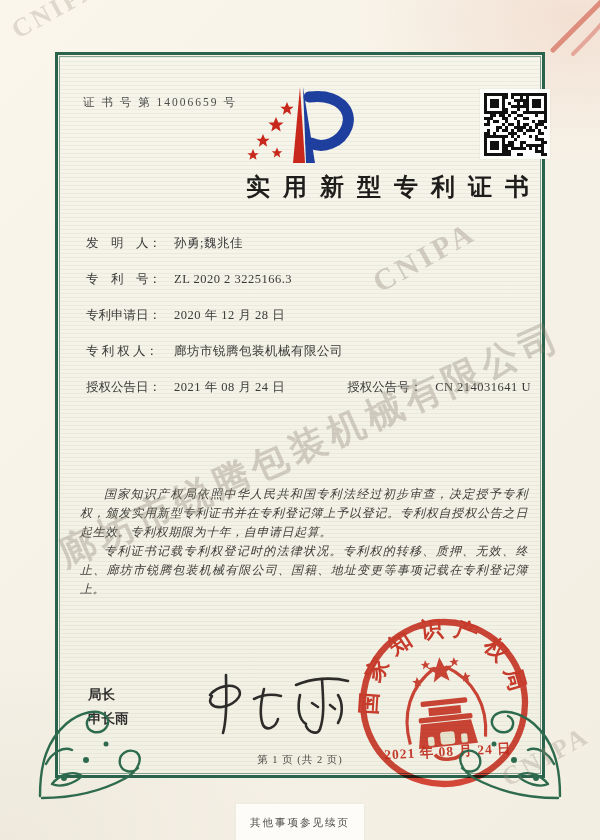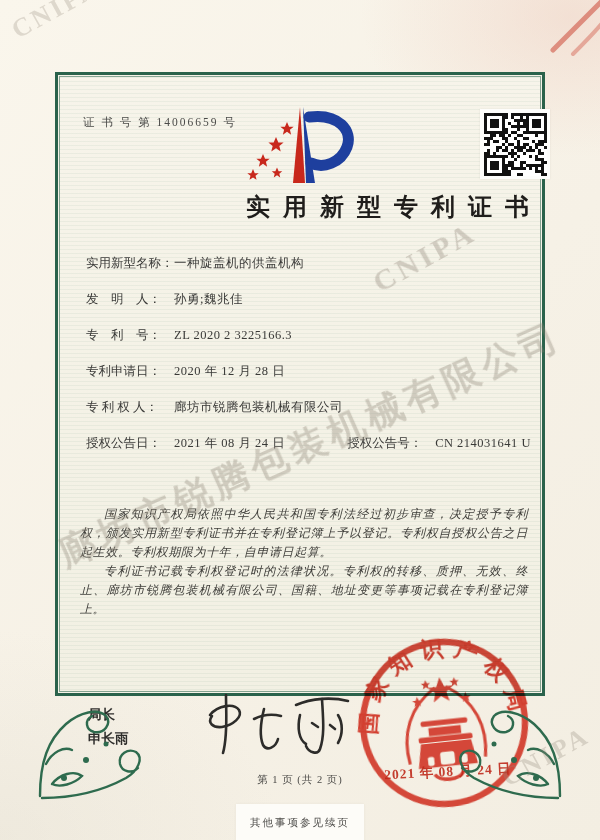--- a/index.html
+++ b/index.html
@@ -17,21 +17,21 @@
       transform:rotate(-24deg);font-size:37px;font-weight:bold;letter-spacing:5px;
       color:rgba(138,128,114,.34);}
   .wm-cnipa-mid{left:368px;top:240px;transform:rotate(-29deg);font-size:30px;
       font-weight:bold;letter-spacing:4px;color:rgba(150,140,126,.38);}
   .wm-cnipa-tl{left:8px;top:-6px;transform:rotate(-29deg);font-size:26px;
       font-weight:bold;letter-spacing:3px;color:rgba(150,140,126,.28);}
   .wm-cnipa-br{left:498px;top:742px;transform:rotate(-29deg);font-size:26px;
       font-weight:bold;letter-spacing:3px;color:rgba(150,140,126,.30);}
 
   .frame{
-    position:absolute;left:55px;top:72px;width:490px;height:624px;box-sizing:border-box;
+    position:absolute;left:55px;top:52px;width:490px;height:726px;box-sizing:border-box;
     border:3px solid #2a624b;
     box-shadow:inset 0 0 0 1px #f5f2e7, inset 0 0 0 2px rgba(42,98,75,.55);
     background:linear-gradient(#f7f4ea,#f2f0e3);
     z-index:2;
   }
   .frame::before{
     content:"";position:absolute;inset:2px;
     background:repeating-linear-gradient(180deg,
       rgba(70,130,100,.07) 0px, rgba(70,130,100,.07) 1px,
       transparent 1px, transparent 4px);
@@ -556,21 +556,20 @@
           <div></div>
           <div></div>
           <div class="on"></div>
           <div class="on"></div>
         </div>
     </div>
 
     <div class="title">实用新型专利证书</div>
 
     <div class="rows">
-      <div class="row"><span class="lbl">实用新型名称：</span><span class="val">一种旋盖机的供盖机构</span></div>
       <div class="row"><span class="lbl">发　明　人：</span><span class="val">孙勇;魏兆佳</span></div>
       <div class="row"><span class="lbl">专　利　号：</span><span class="val">ZL 2020 2 3225166.3</span></div>
       <div class="row"><span class="lbl">专利申请日：</span><span class="val">2020 年 12 月 28 日</span></div>
       <div class="row"><span class="lbl">专 利 权 人：</span><span class="val">廊坊市锐腾包装机械有限公司</span></div>
       <div class="row row-double">
         <span><span class="lbl">授权公告日：</span><span class="val">2021 年 08 月 24 日</span></span>
         <span class="cell2"><span class="lbl">授权公告号：</span><span class="val">CN 214031641 U</span></span>
       </div>
     </div>
 

